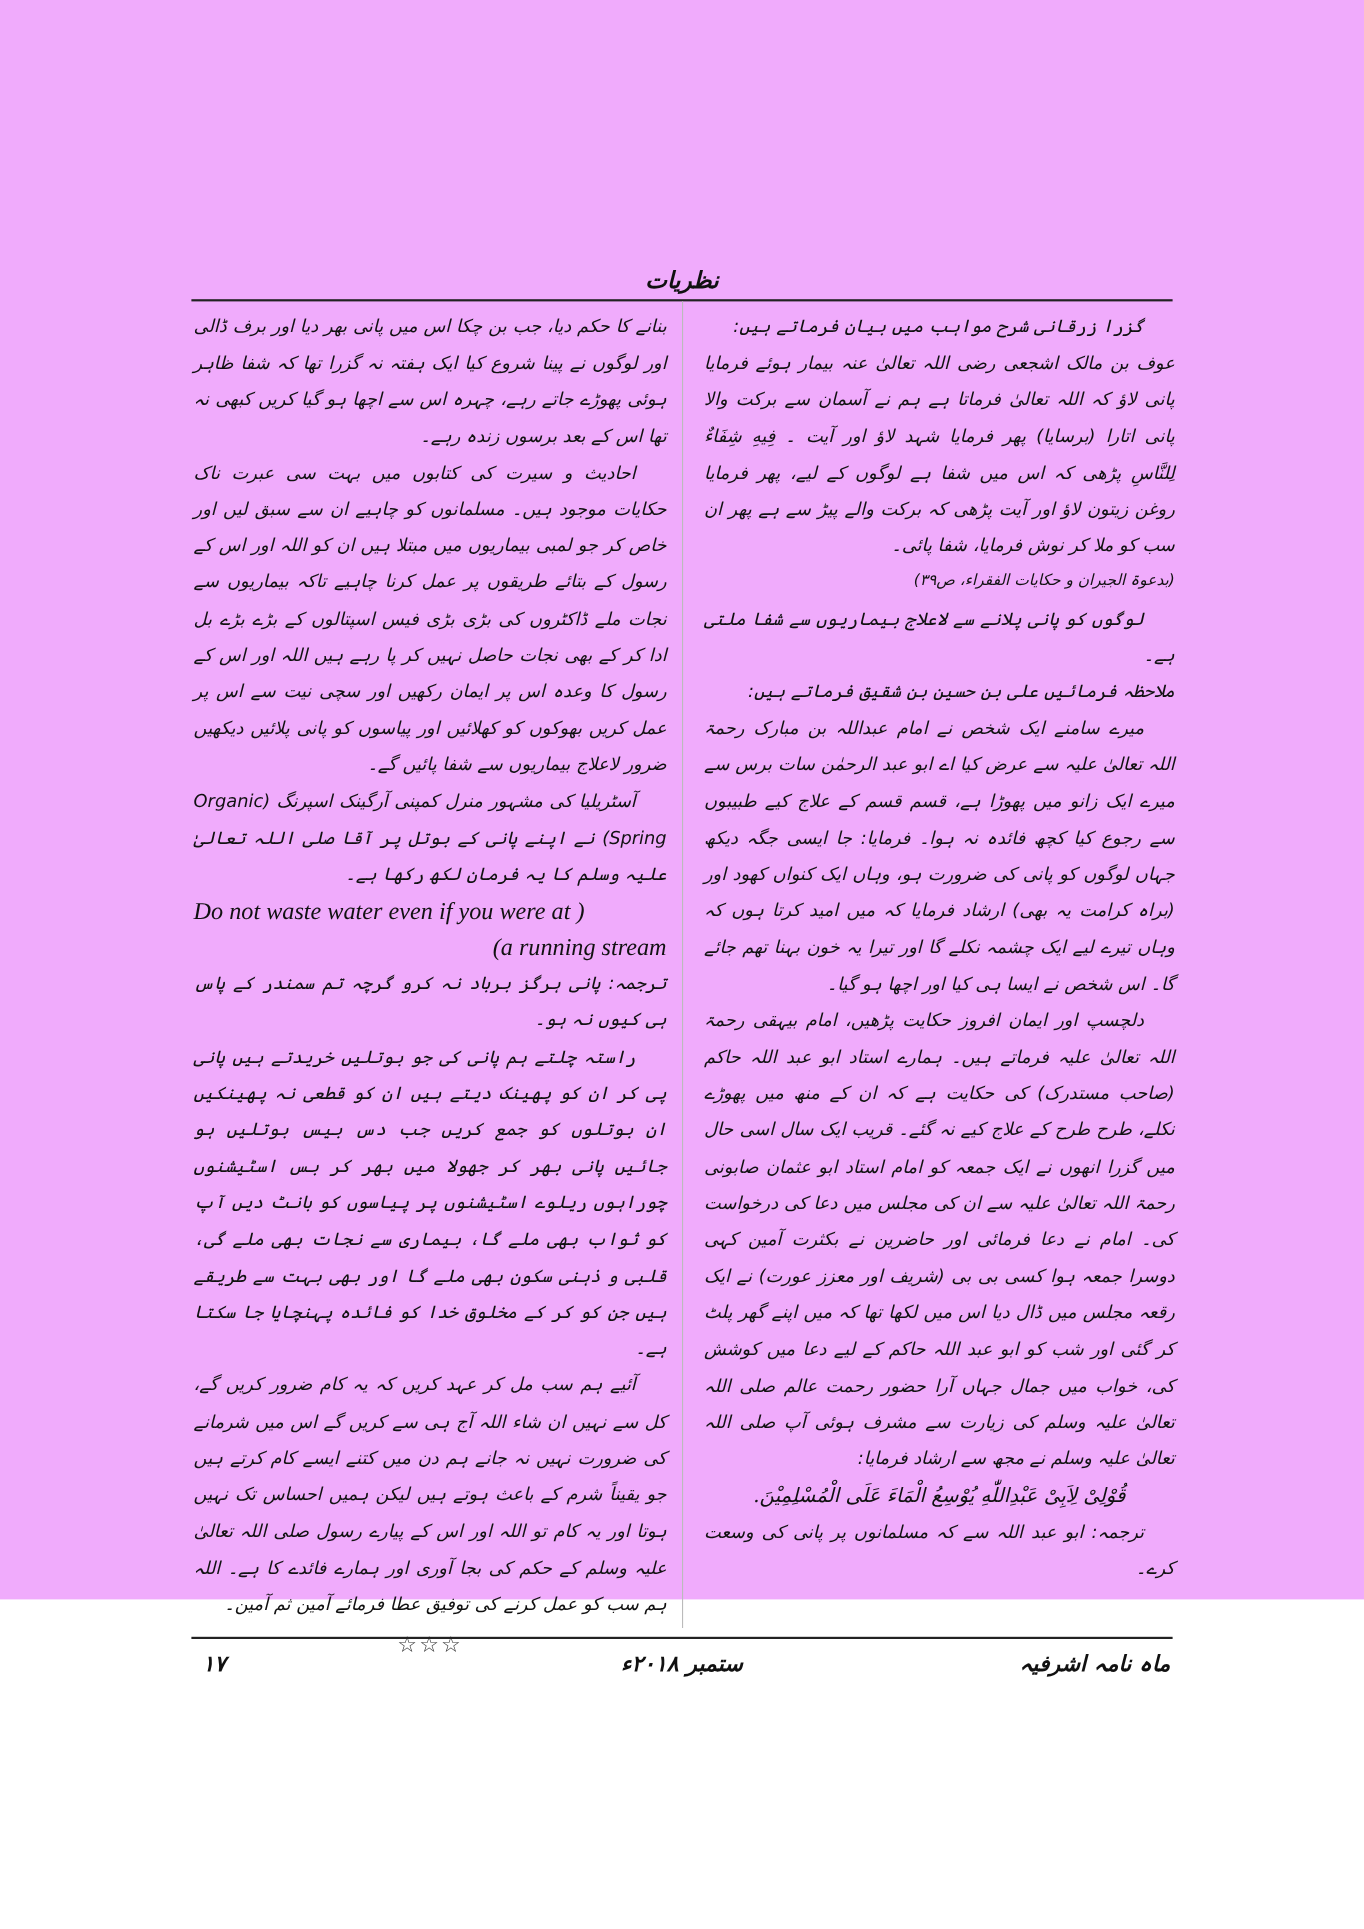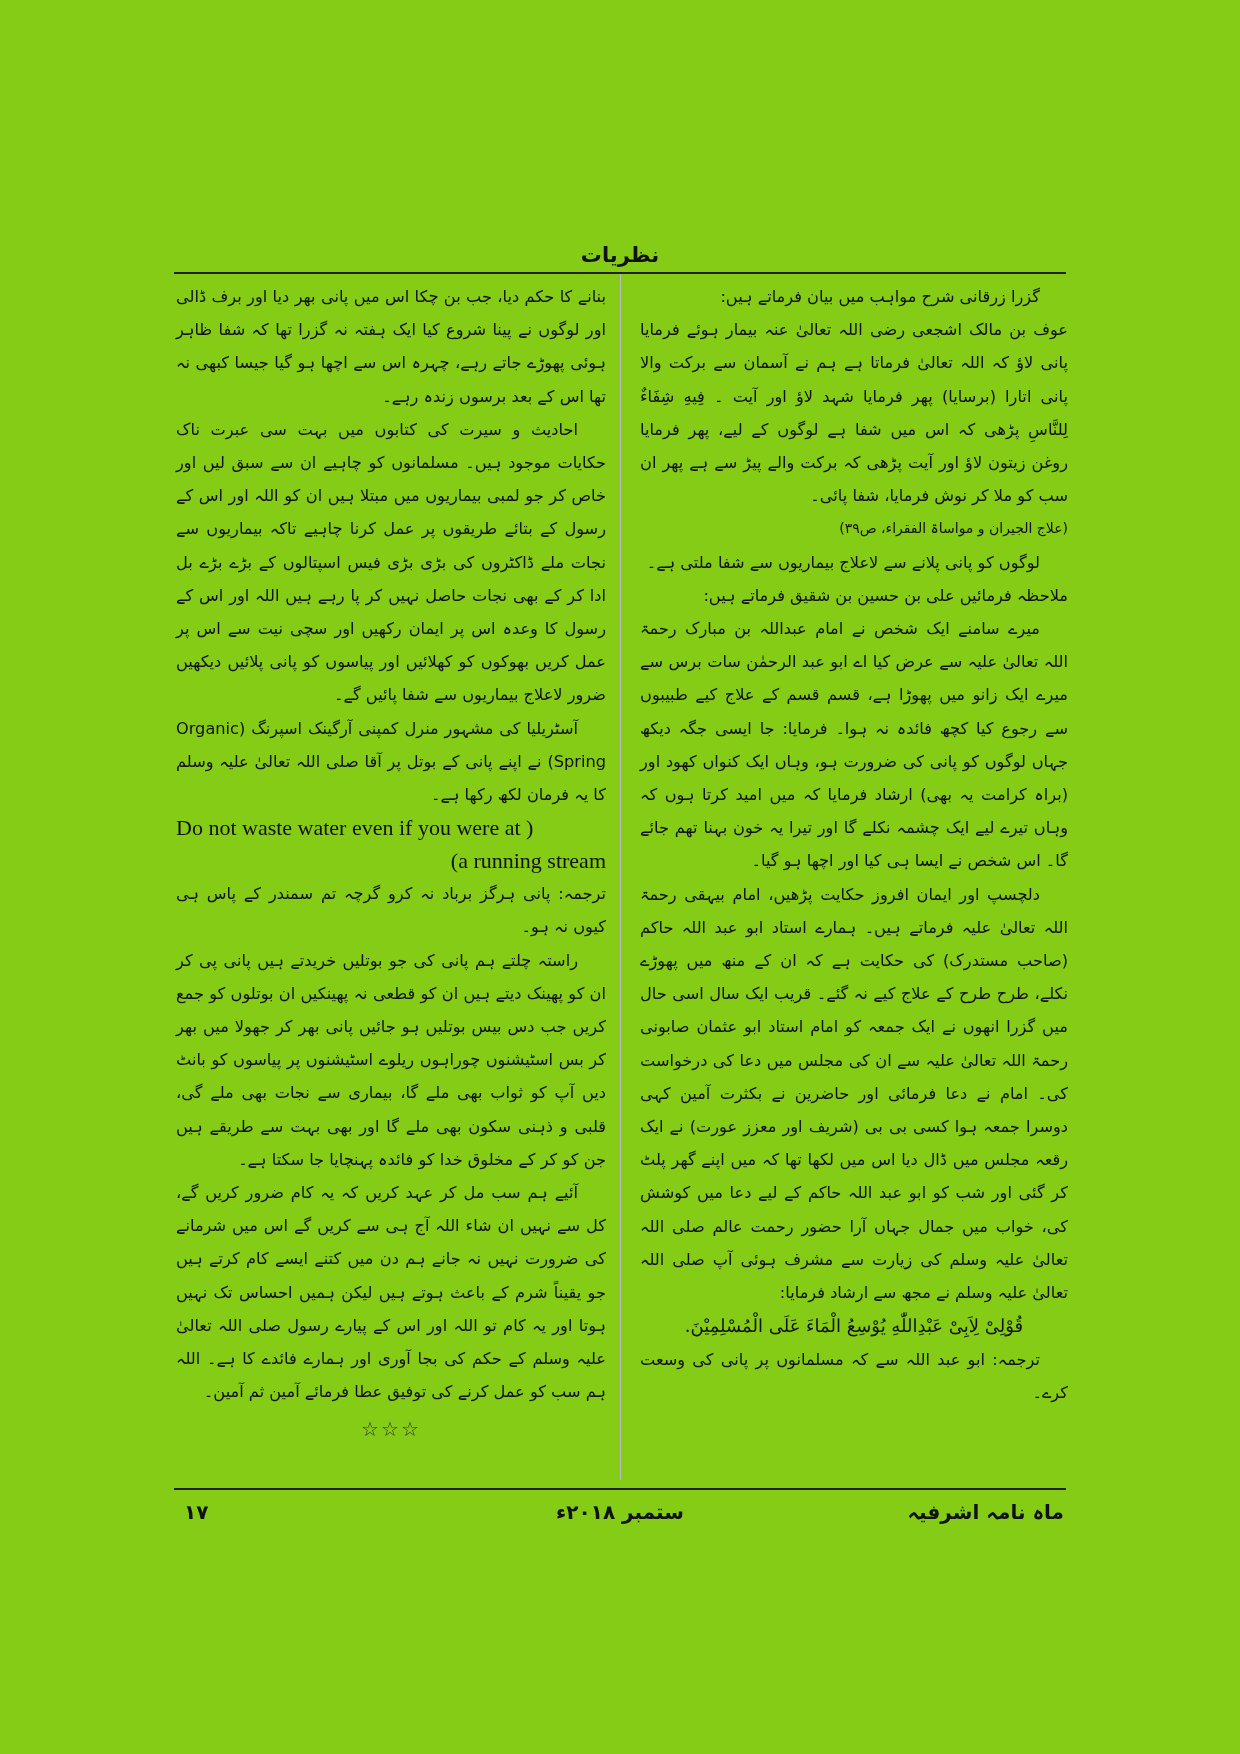--- a/index.html
+++ b/index.html
@@ -1,17 +1,17 @@
 <!DOCTYPE html>
 <html><head>
   <meta charset="utf-8">
   <style>
     html, body { margin: 0; padding: 0; background: #ffffff; }
     body { width: 1240px; height: 1754px; position: relative; overflow: hidden; color: #111; }
-    .page { position: absolute; left: 0; top: 0; width: 1240px; height: 1754px; background: #84cc16; }
+    .page { position: absolute; left: 0; top: 0; width: 1240px; height: 1454px; background: #f0abfc; font-style: italic; }
     .header-title {
       position: absolute; top: 243px; left: 0; width: 1240px; text-align: center;
       font-family: "DejaVu Sans", sans-serif; font-weight: bold; font-size: 21px;
       direction: rtl; color: #111;
     }
     .rule-top { position: absolute; top: 272px; left: 174px; width: 892px; height: 2px; background: #222; }
     .col-divider { position: absolute; top: 274px; left: 620px; width: 1px; height: 1206px; background: #bbb; }
     .column {
       position: absolute; top: 280px; width: 428px;
       font-family: "DejaVu Sans", sans-serif; font-size: 16.2px; line-height: 33.2px;
@@ -44,31 +44,31 @@
 
 <div class="page">
 
   <div class="header-title">نظریات</div>
   <div class="rule-top"></div>
   <div class="col-divider"></div>
 
   <div class="column col-right">
     <p class="indent">گزرا زرقانی شرح مواہب میں بیان فرماتے ہیں:</p>
     <p>عوف بن مالک اشجعی رضی اللہ تعالیٰ عنہ بیمار ہوئے فرمایا پانی لاؤ کہ اللہ تعالیٰ فرماتا ہے ہم نے آسمان سے برکت والا پانی اتارا (برسایا) پھر فرمایا شہد لاؤ اور آیت ۔ فِیهِ شِفَاءٌ لِلنَّاسِ پڑھی کہ اس میں شفا ہے لوگوں کے لیے، پھر فرمایا روغن زیتون لاؤ اور آیت پڑھی کہ برکت والے پیڑ سے ہے پھر ان سب کو ملا کر نوش فرمایا، شفا پائی۔</p>
-    <p class="ref">(علاج الجیران و مواساۃ الفقراء، ص۳۹)</p>
+    <p class="ref">(بدعوۃ الجیران و حکایات الفقراء، ص۳۹)</p>
     <p class="indent">لوگوں کو پانی پلانے سے لاعلاج بیماریوں سے شفا ملتی ہے۔</p>
     <p>ملاحظہ فرمائیں علی بن حسین بن شقیق فرماتے ہیں:</p>
     <p class="indent">میرے سامنے ایک شخص نے امام عبداللہ بن مبارک رحمۃ اللہ تعالیٰ علیہ سے عرض کیا اے ابو عبد الرحمٰن سات برس سے میرے ایک زانو میں پھوڑا ہے، قسم قسم کے علاج کیے طبیبوں سے رجوع کیا کچھ فائدہ نہ ہوا۔ فرمایا: جا ایسی جگہ دیکھ جہاں لوگوں کو پانی کی ضرورت ہو، وہاں ایک کنواں کھود اور (براہ کرامت یہ بھی) ارشاد فرمایا کہ میں امید کرتا ہوں کہ وہاں تیرے لیے ایک چشمہ نکلے گا اور تیرا یہ خون بہنا تھم جائے گا۔ اس شخص نے ایسا ہی کیا اور اچھا ہو گیا۔</p>
     <p class="indent">دلچسپ اور ایمان افروز حکایت پڑھیں، امام بیہقی رحمۃ اللہ تعالیٰ علیہ فرماتے ہیں۔ ہمارے استاد ابو عبد اللہ حاکم (صاحب مستدرک) کی حکایت ہے کہ ان کے منھ میں پھوڑے نکلے، طرح طرح کے علاج کیے نہ گئے۔ قریب ایک سال اسی حال میں گزرا انھوں نے ایک جمعہ کو امام استاد ابو عثمان صابونی رحمۃ اللہ تعالیٰ علیہ سے ان کی مجلس میں دعا کی درخواست کی۔ امام نے دعا فرمائی اور حاضرین نے بکثرت آمین کہی دوسرا جمعہ ہوا کسی بی بی (شریف اور معزز عورت) نے ایک رقعہ مجلس میں ڈال دیا اس میں لکھا تھا کہ میں اپنے گھر پلٹ کر گئی اور شب کو ابو عبد اللہ حاکم کے لیے دعا میں کوشش کی، خواب میں جمال جہاں آرا حضور رحمت عالم صلی اللہ تعالیٰ علیہ وسلم کی زیارت سے مشرف ہوئی آپ صلی اللہ تعالیٰ علیہ وسلم نے مجھ سے ارشاد فرمایا:</p>
     <p class="center arabic">قُوْلِیْ لِاَبِیْ عَبْدِاللّٰهِ یُوْسِعُ الْمَاءَ عَلَی الْمُسْلِمِیْنَ.</p>
     <p class="indent">ترجمہ: ابو عبد اللہ سے کہ مسلمانوں پر پانی کی وسعت کرے۔</p>
   </div>
 
   <div class="column col-left">
-    <p>بنانے کا حکم دیا، جب بن چکا اس میں پانی بھر دیا اور برف ڈالی اور لوگوں نے پینا شروع کیا ایک ہفتہ نہ گزرا تھا کہ شفا ظاہر ہوئی پھوڑے جاتے رہے، چہرہ اس سے اچھا ہو گیا جیسا کبھی نہ تھا اس کے بعد برسوں زندہ رہے۔</p>
+    <p>بنانے کا حکم دیا، جب بن چکا اس میں پانی بھر دیا اور برف ڈالی اور لوگوں نے پینا شروع کیا ایک ہفتہ نہ گزرا تھا کہ شفا ظاہر ہوئی پھوڑے جاتے رہے، چہرہ اس سے اچھا ہو گیا کریں کبھی نہ تھا اس کے بعد برسوں زندہ رہے۔</p>
     <p class="indent">احادیث و سیرت کی کتابوں میں بہت سی عبرت ناک حکایات موجود ہیں۔ مسلمانوں کو چاہیے ان سے سبق لیں اور خاص کر جو لمبی بیماریوں میں مبتلا ہیں ان کو اللہ اور اس کے رسول کے بتائے طریقوں پر عمل کرنا چاہیے تاکہ بیماریوں سے نجات ملے ڈاکٹروں کی بڑی بڑی فیس اسپتالوں کے بڑے بڑے بل ادا کر کے بھی نجات حاصل نہیں کر پا رہے ہیں اللہ اور اس کے رسول کا وعدہ اس پر ایمان رکھیں اور سچی نیت سے اس پر عمل کریں بھوکوں کو کھلائیں اور پیاسوں کو پانی پلائیں دیکھیں ضرور لاعلاج بیماریوں سے شفا پائیں گے۔</p>
     <p class="indent">آسٹریلیا کی مشہور منرل کمپنی آرگینک اسپرنگ (Organic Spring) نے اپنے پانی کے بوتل پر آقا صلی اللہ تعالیٰ علیہ وسلم کا یہ فرمان لکھ رکھا ہے۔</p>
     <p class="en">Do not waste water even if you were at )</p>
     <p class="en right">(a running stream</p>
     <p>ترجمہ: پانی ہرگز برباد نہ کرو گرچہ تم سمندر کے پاس ہی کیوں نہ ہو۔</p>
     <p class="indent">راستہ چلتے ہم پانی کی جو بوتلیں خریدتے ہیں پانی پی کر ان کو پھینک دیتے ہیں ان کو قطعی نہ پھینکیں ان بوتلوں کو جمع کریں جب دس بیس بوتلیں ہو جائیں پانی بھر کر جھولا میں بھر کر بس اسٹیشنوں چوراہوں ریلوے اسٹیشنوں پر پیاسوں کو بانٹ دیں آپ کو ثواب بھی ملے گا، بیماری سے نجات بھی ملے گی، قلبی و ذہنی سکون بھی ملے گا اور بھی بہت سے طریقے ہیں جن کو کر کے مخلوق خدا کو فائدہ پہنچایا جا سکتا ہے۔</p>
     <p class="indent">آئیے ہم سب مل کر عہد کریں کہ یہ کام ضرور کریں گے، کل سے نہیں ان شاء اللہ آج ہی سے کریں گے اس میں شرمانے کی ضرورت نہیں نہ جانے ہم دن میں کتنے ایسے کام کرتے ہیں جو یقیناً شرم کے باعث ہوتے ہیں لیکن ہمیں احساس تک نہیں ہوتا اور یہ کام تو اللہ اور اس کے پیارے رسول صلی اللہ تعالیٰ علیہ وسلم کے حکم کی بجا آوری اور ہمارے فائدے کا ہے۔ اللہ ہم سب کو عمل کرنے کی توفیق عطا فرمائے آمین ثم آمین۔</p>
     <p class="stars">☆☆☆</p>
   </div>
 

